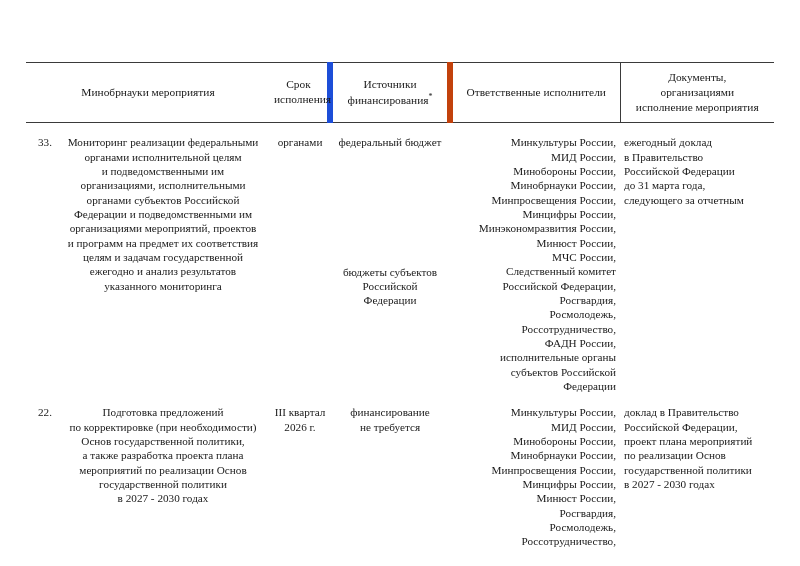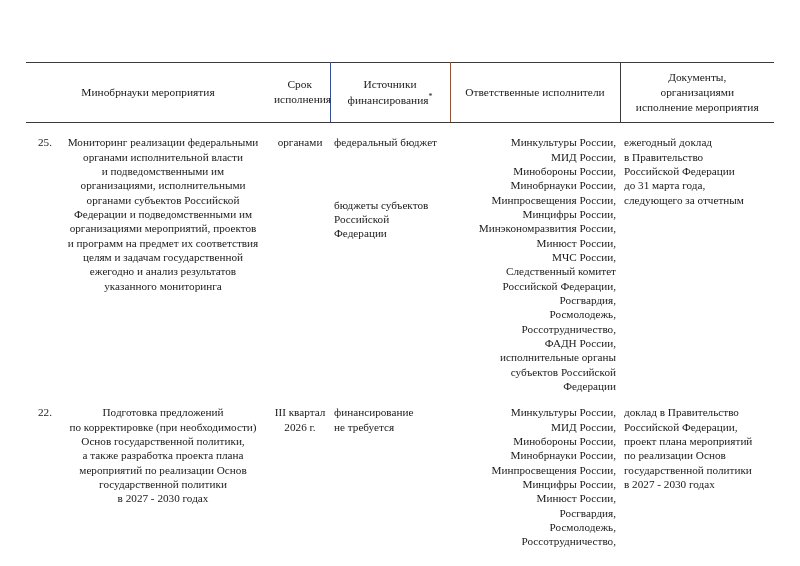--- a/index.html
+++ b/index.html
@@ -55,22 +55,22 @@
   .doc-table thead th {
     font-weight: normal;
     text-align: center;
     vertical-align: middle;
     padding: 7px 4px 8px 4px;
     border-top: 1.1px solid #3a3a3a;
     border-bottom: 1.1px solid #3a3a3a;
     font-size: 11.4px;
     line-height: 1.3;
   }
-  .doc-table thead th.h-term  { border-right: 1px solid #1d4ed8; margin-left: 40px; }
-  .doc-table thead th.h-fin   { border-right: 1px solid #c2410c; }
+  .doc-table thead th.h-term  { border-right: 6px solid #1d4ed8; margin-left: 40px; }
+  .doc-table thead th.h-fin   { border-right: 6px solid #c2410c; }
   .doc-table thead th.h-resp  { border-right: 1px solid #3a3a3a; }
 
   .hdr-asterisk {
     font-size: 8px;
     vertical-align: super;
   }
 
   .doc-table tbody td {
     vertical-align: top;
     padding: 0 4px;
@@ -79,27 +79,27 @@
 
   tbody tr.data-row > td { padding-top: 12px; }
 
   td.cell-num {
     text-align: right;
     padding-right: 7px;
     white-space: nowrap;
   }
   td.cell-name   { text-align: center; }
   td.cell-term   { text-align: center; }
-  td.cell-fin    { text-align: left; }
+  td.cell-fin    { text-align: center; }
   td.cell-resp   { text-align: right; }
   td.cell-docs   { text-align: left; padding-left: 10px; }
 
   .line { display: block; white-space: nowrap; }
 
-  .fin-block-second { margin-top: 48px; }
+  .fin-block-second { margin-top: 115px; }
 
 </style>
 </head>
 <body>
 
 <div class="page">
 
 
   <table class="doc-table">
     <colgroup>
@@ -124,24 +124,24 @@
         <th class="h-resp">Ответственные исполнители</th>
         <th class="h-docs">
           <span class="line">Документы,</span>
           <span class="line">организациями</span>
           <span class="line">исполнение мероприятия</span>
         </th>
       </tr>
     </thead>
     <tbody>
         <tr class="data-row">
-          <td class="cell-num">25.</td>
+          <td class="cell-num">33.</td>
           <td class="cell-name">
             <span class="line">Мониторинг реализации федеральными</span>
-            <span class="line">органами исполнительной власти</span>
+            <span class="line">органами исполнительной целям</span>
             <span class="line">и подведомственными им</span>
             <span class="line">организациями, исполнительными</span>
             <span class="line">органами субъектов Российской</span>
             <span class="line">Федерации и подведомственными им</span>
             <span class="line">организациями мероприятий, проектов</span>
             <span class="line">и программ на предмет их соответствия</span>
             <span class="line">целям и задачам государственной</span>
             <span class="line">ежегодно и анализ результатов</span>
             <span class="line">указанного мониторинга</span>
           </td>

